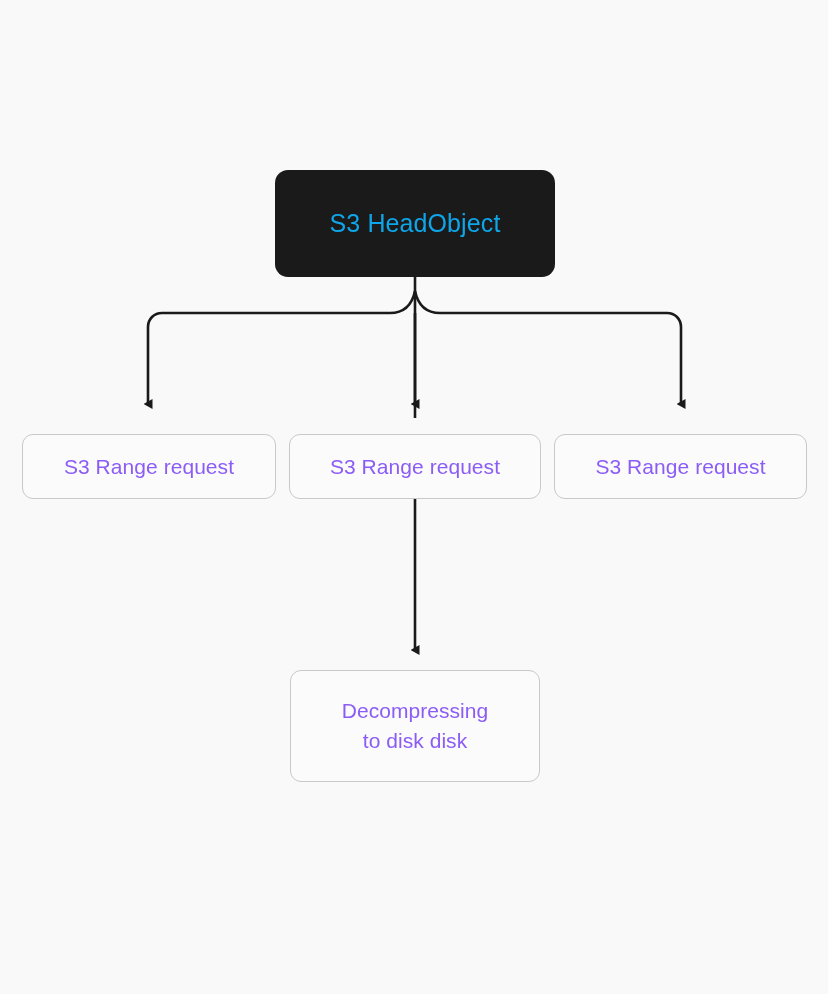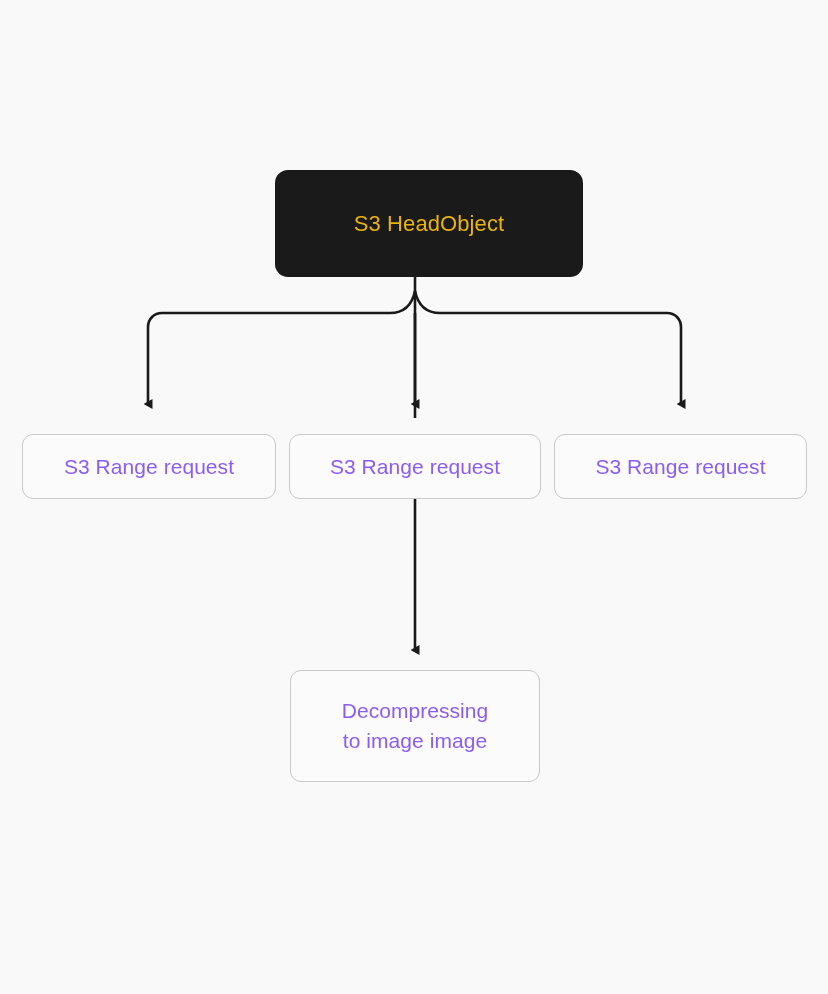--- a/index.html
+++ b/index.html
@@ -36,26 +36,26 @@
     display: flex;
     align-items: center;
     justify-content: center;
     text-align: center;
   }
 
   
   .node-root {
     left: 275px;
     top: 170px;
-    width: 308px;
+    width: 280px;
     height: 107px;
     background: #1a1a1a;
     border-radius: 13px;
-    color: #eab308;
-    font-size: 22px;
+    color: #0ea5e9;
+    font-size: 25px;
     letter-spacing: 0.1px;
   }
 
   
   .node-light {
     background: #fbfbfb;
     border: 1.6px solid #c9c9c9;
     border-radius: 11px;
     color: #8b5cf6;
     font-size: 21px;
@@ -132,16 +132,16 @@
   <div class="node node-light node-branch-center">
     <span>S3 Range request</span>
   </div>
 
   <div class="node node-light node-branch-right">
     <span>S3 Range request</span>
   </div>
 
   <div class="node node-light node-leaf">
     <span class="leaf-line">Decompressing</span>
-    <span class="leaf-line">to image image</span>
+    <span class="leaf-line">to disk disk</span>
   </div>
 
 </div>
 
 </body></html>

